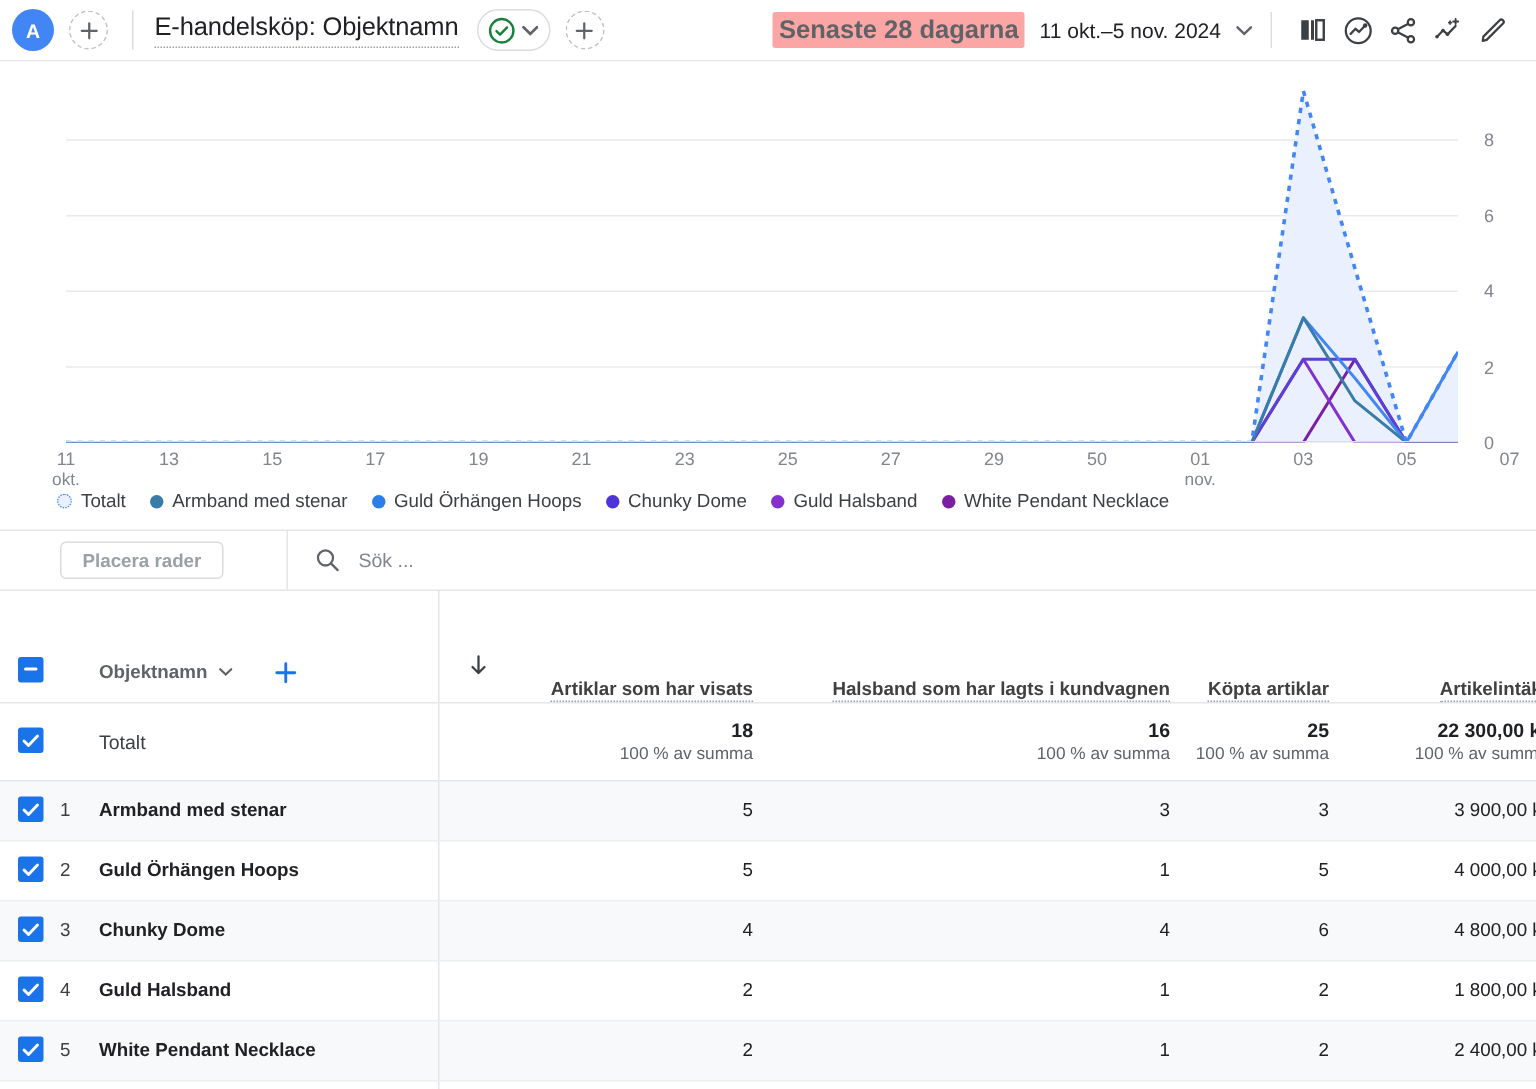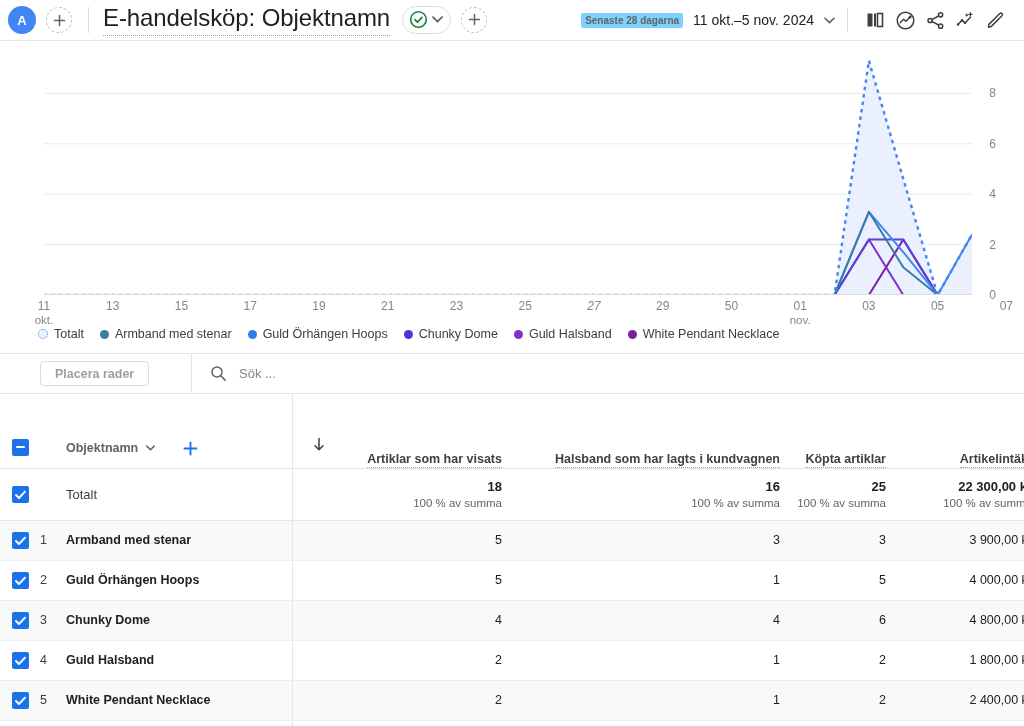--- a/index.html
+++ b/index.html
@@ -36,21 +36,21 @@
     display: flex; align-items: center; justify-content: center;
     margin-left: 10px; flex: 0 0 auto; cursor: pointer;
   }
   .dashed-plus svg { display: block; }
   .vdiv {
     width: 1px; height: 26px; background: #dadce0;
     margin: 0 14px 0 16px; flex: 0 0 auto;
   }
   .title-wrap { display: flex; align-items: center; min-width: 0; }
   .page-title {
-    font-size: 24px;
+    font-size: 17px;
     font-weight: 400;
     color: #202124;
     letter-spacing: -0.1px;
     white-space: nowrap;
     border-bottom: 1.5px dotted #9aa0a6;
     padding-bottom: 2px;
     line-height: 1.2;
     cursor: pointer;
   }
   .chip-ok {
@@ -66,24 +66,24 @@
     background: #fff;
   }
   .topbar-right {
     margin-left: auto;
     display: flex;
     align-items: center;
     gap: 0px;
     flex: 0 0 auto;
   }
   .range-badge {
-    font-size: 10px;
+    font-size: 17px;
     font-weight: 700;
     color: #5f6368;
-    background: #7dd3fc;
+    background: #fca5a5;
     padding: 2px 4px;
     border-radius: 2px;
     white-space: nowrap;
     cursor: pointer;
   }
   .range-dates {
     font-size: 14px;
     color: #202124;
     margin-left: 10px;
     white-space: nowrap;
@@ -428,21 +428,21 @@
     </div>
   <div class="xlabels" id="xlabels">
       <div class="xlab" style="left: 0px;">11<span class="sub">okt.</span></div>
       <div class="xlab" style="left: 68.7407px;">13</div>
       <div class="xlab" style="left: 137.481px;">15</div>
       <div class="xlab" style="left: 206.222px;">17</div>
       <div class="xlab" style="left: 274.963px;">19</div>
       <div class="xlab" style="left: 343.704px;">21</div>
       <div class="xlab" style="left: 412.444px;">23</div>
       <div class="xlab" style="left: 481.185px;">25</div>
-      <div class="xlab" style="left: 549.926px; font-style: italic;">27</div>
+      <div class="xlab" style="left: 549.926px;">27</div>
       <div class="xlab" style="left: 618.667px;">29</div>
       <div class="xlab" style="left: 687.407px;">50</div>
       <div class="xlab" style="left: 756.148px;">01<span class="sub">nov.</span></div>
       <div class="xlab" style="left: 824.889px;">03</div>
       <div class="xlab" style="left: 893.63px;">05</div>
       <div class="xlab" style="left: 962.37px;">07</div>
     </div>
 </div>
 
 <div class="legend" id="legend">

